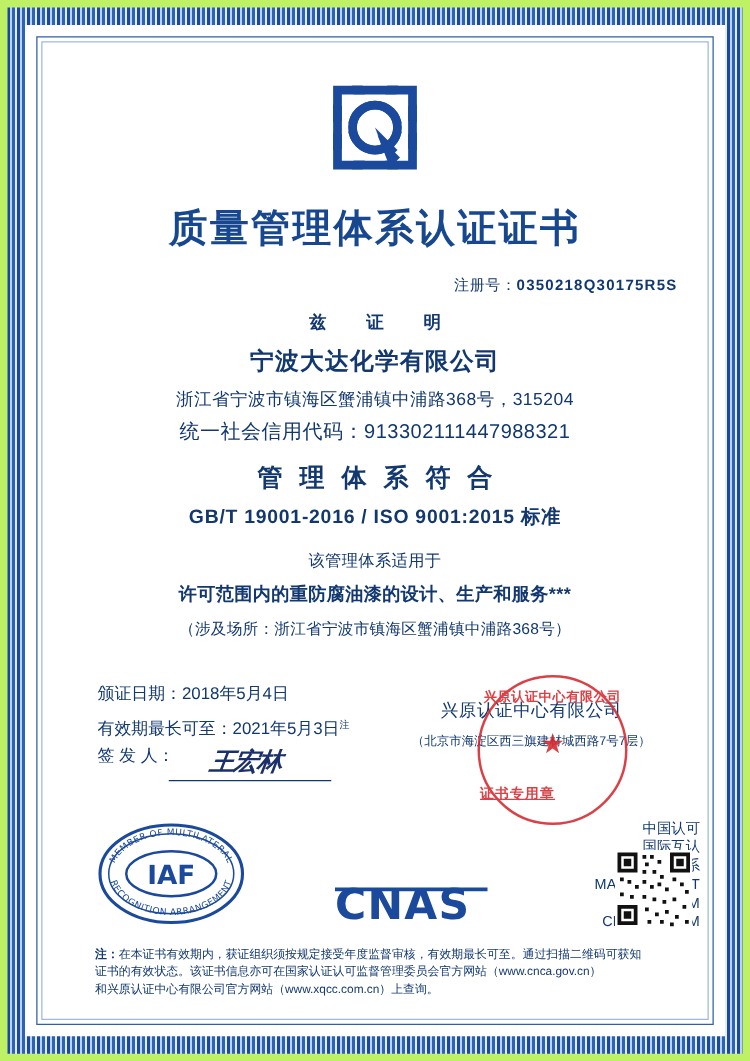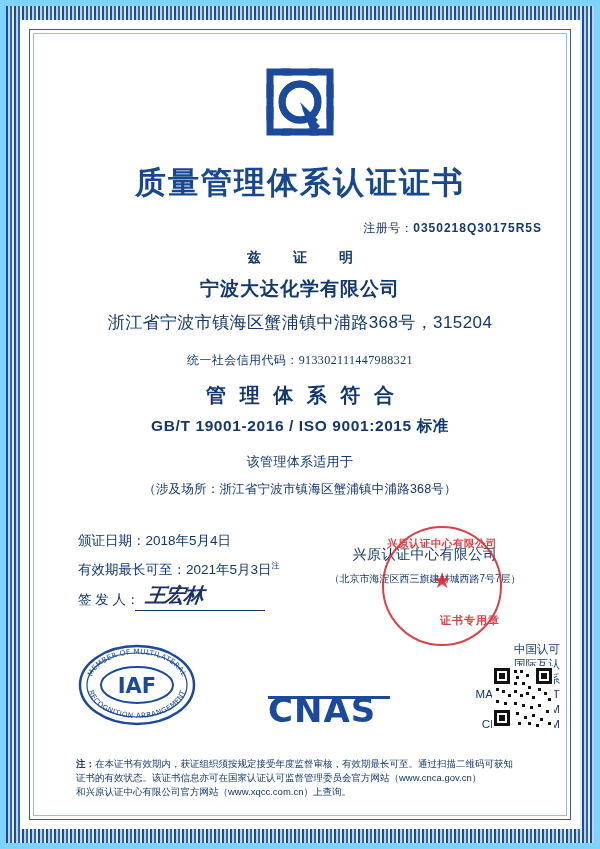--- a/index.html
+++ b/index.html
@@ -13,21 +13,21 @@
     font-family: "Liberation Sans", sans-serif;
     overflow: hidden;
   }
 
   
   .certificate {
     position: relative;
     width: 600px;
     height: 849px;
     box-sizing: border-box;
-    background: #7dd3fc;
+    background: #bef264;
   }
   .frame-outer {
     position: absolute;
     left: 6px; top: 6px; right: 6px; bottom: 6px;
     background:
       repeating-linear-gradient(90deg,
         #1b4a9c 0px, #1b4a9c 2px,
         #bcd3ef 2px, #bcd3ef 4px,
         #2a63b8 4px, #2a63b8 6px,
         #e3edf9 6px, #e3edf9 8px);
@@ -97,30 +97,29 @@
   }
   .company {
     margin-top: 9px;
     font-size: 19px;
     font-weight: bold;
     color: #12386f;
     letter-spacing: 1px;
   }
   .addr {
     margin-top: 9px;
-    font-size: 17px;
+    font-size: 14px;
     color: #12386f;
     letter-spacing: 0.4px;
   }
   .credit {
-    margin-top: 18px;
-    font-size: 12px;
+    margin-top: 6px;
+    font-size: 16px;
     color: #12386f;
     letter-spacing: 0.4px;
-    font-family: Liberation Serif, serif;
   }
   .sys-conform {
     margin-top: 13px;
     font-size: 20px;
     font-weight: bold;
     color: #12386f;
     letter-spacing: 4px;
     text-indent: 4px;
   }
   .standard {
@@ -169,21 +168,22 @@
     font-size: 8px;
     vertical-align: super;
   }
   .sign-row {
     position: absolute;
     left: 38px;
     top: 54px;
     font-size: 13.5px;
     color: #12386f;
     display: flex;
-    align-items: flex-end;
+    align-items: flex-start;
+    gap: 22px;
   }
   .signature-script {
     margin-left: 6px;
     font-family: "DejaVu Serif", serif;
     font-style: italic;
     font-weight: bold;
     font-size: 20px;
     color: #1b2f6b;
     letter-spacing: -1px;
     transform: skewX(-8deg);
@@ -241,25 +241,26 @@
     left: 0; right: 0;
     text-align: center;
     font-size: 22px;
     color: #d6272d;
     line-height: 22px;
   }
   .seal-text-bottom {
     position: absolute;
     bottom: 16px;
     left: 0; right: 0;
-    text-align: right;
+    text-align: left;
     font-size: 11px;
     color: #d6272d;
     font-weight: bold;
     letter-spacing: 1px;
+    text-decoration: underline;
   }
 
   
   .logos-row {
     position: relative;
     margin-top: 18px;
     height: 108px;
   }
   .iaf-logo {
     position: absolute;
@@ -363,20 +364,21 @@
     <div class="company">宁波大达化学有限公司</div>
     <div class="addr">浙江省宁波市镇海区蟹浦镇中浦路368号，315204</div>
     <div class="credit">
       <span>统一社会信用代码：</span><span>913302111447988321</span>
     </div>
 
     <div class="sys-conform">管 理 体 系 符 合</div>
     <div class="standard">GB/T 19001-2016 / ISO 9001:2015 标准</div>
 
     <div class="applies">该管理体系适用于</div>
+    <div class="scope">许可范围内的重防腐油漆的设计、生产和服务***</div>
     <div class="site">（涉及场所：浙江省宁波市镇海区蟹浦镇中浦路368号）</div>
 
     <div class="mid-block">
       <div class="dates">
         <div>
           <span>颁证日期：</span><span>2018年5月4日</span>
         </div>
         <div>
           <span>有效期最长可至：</span><span>2021年5月3日</span><span class="sup">注</span>
         </div>

